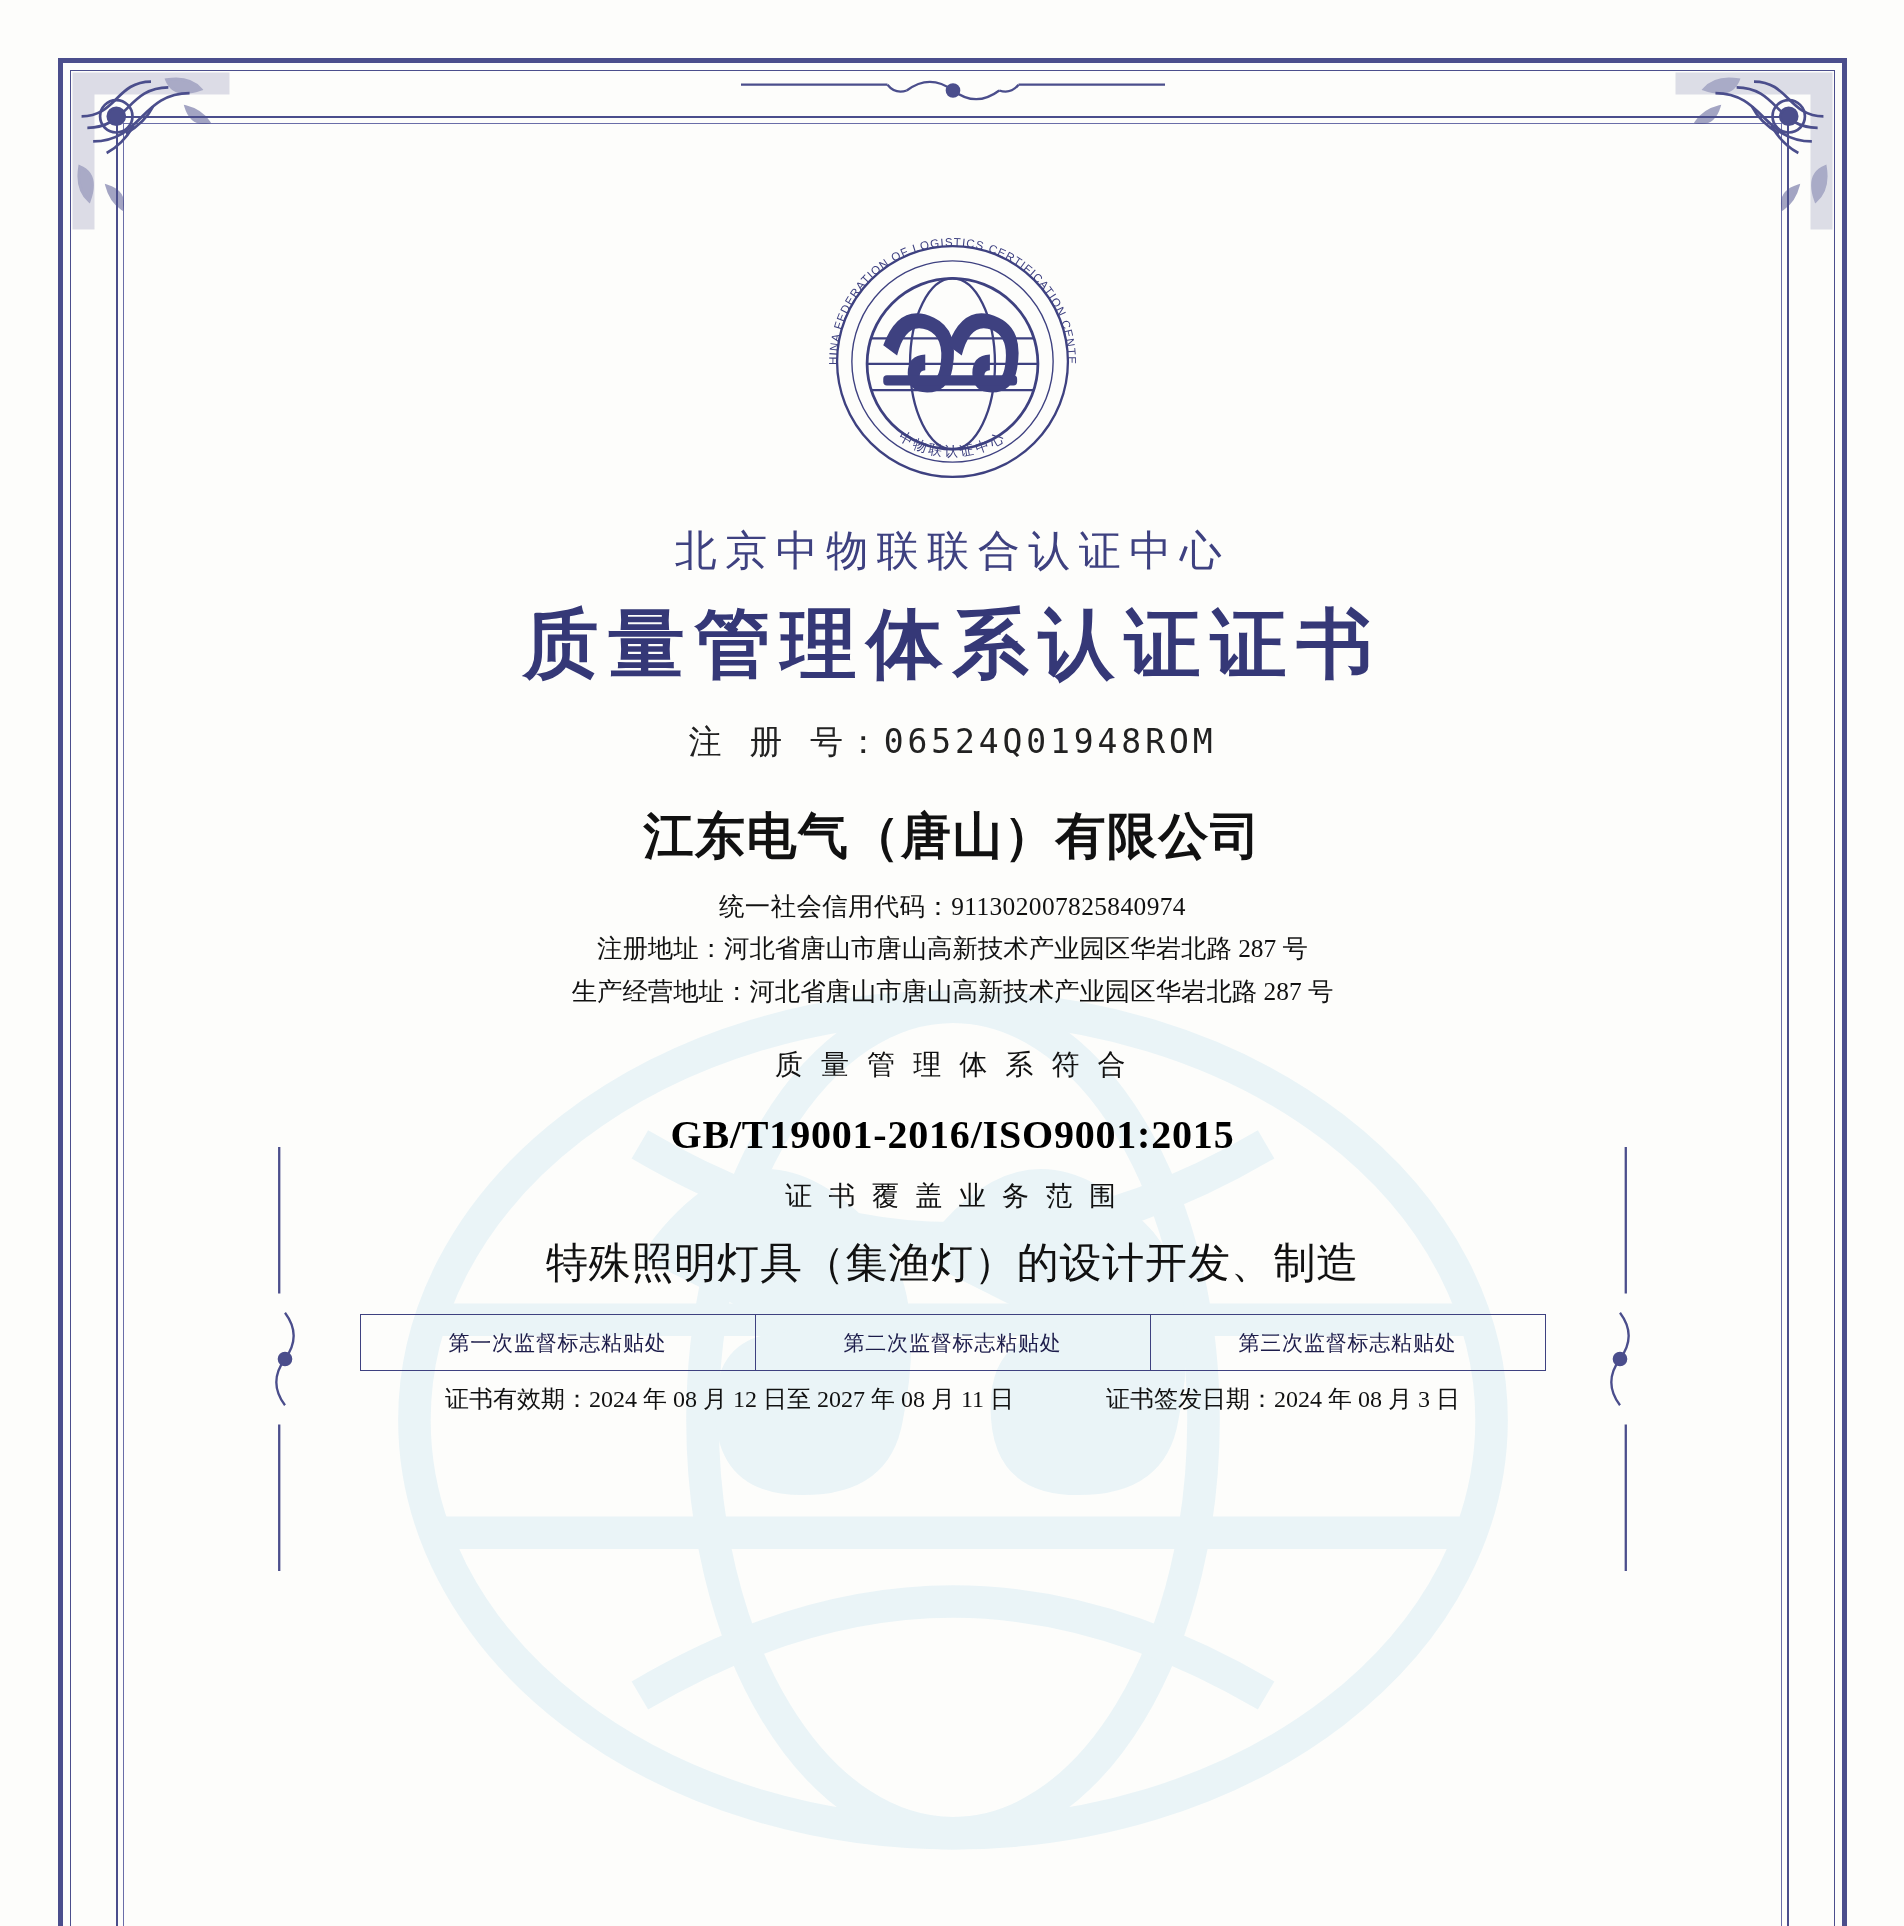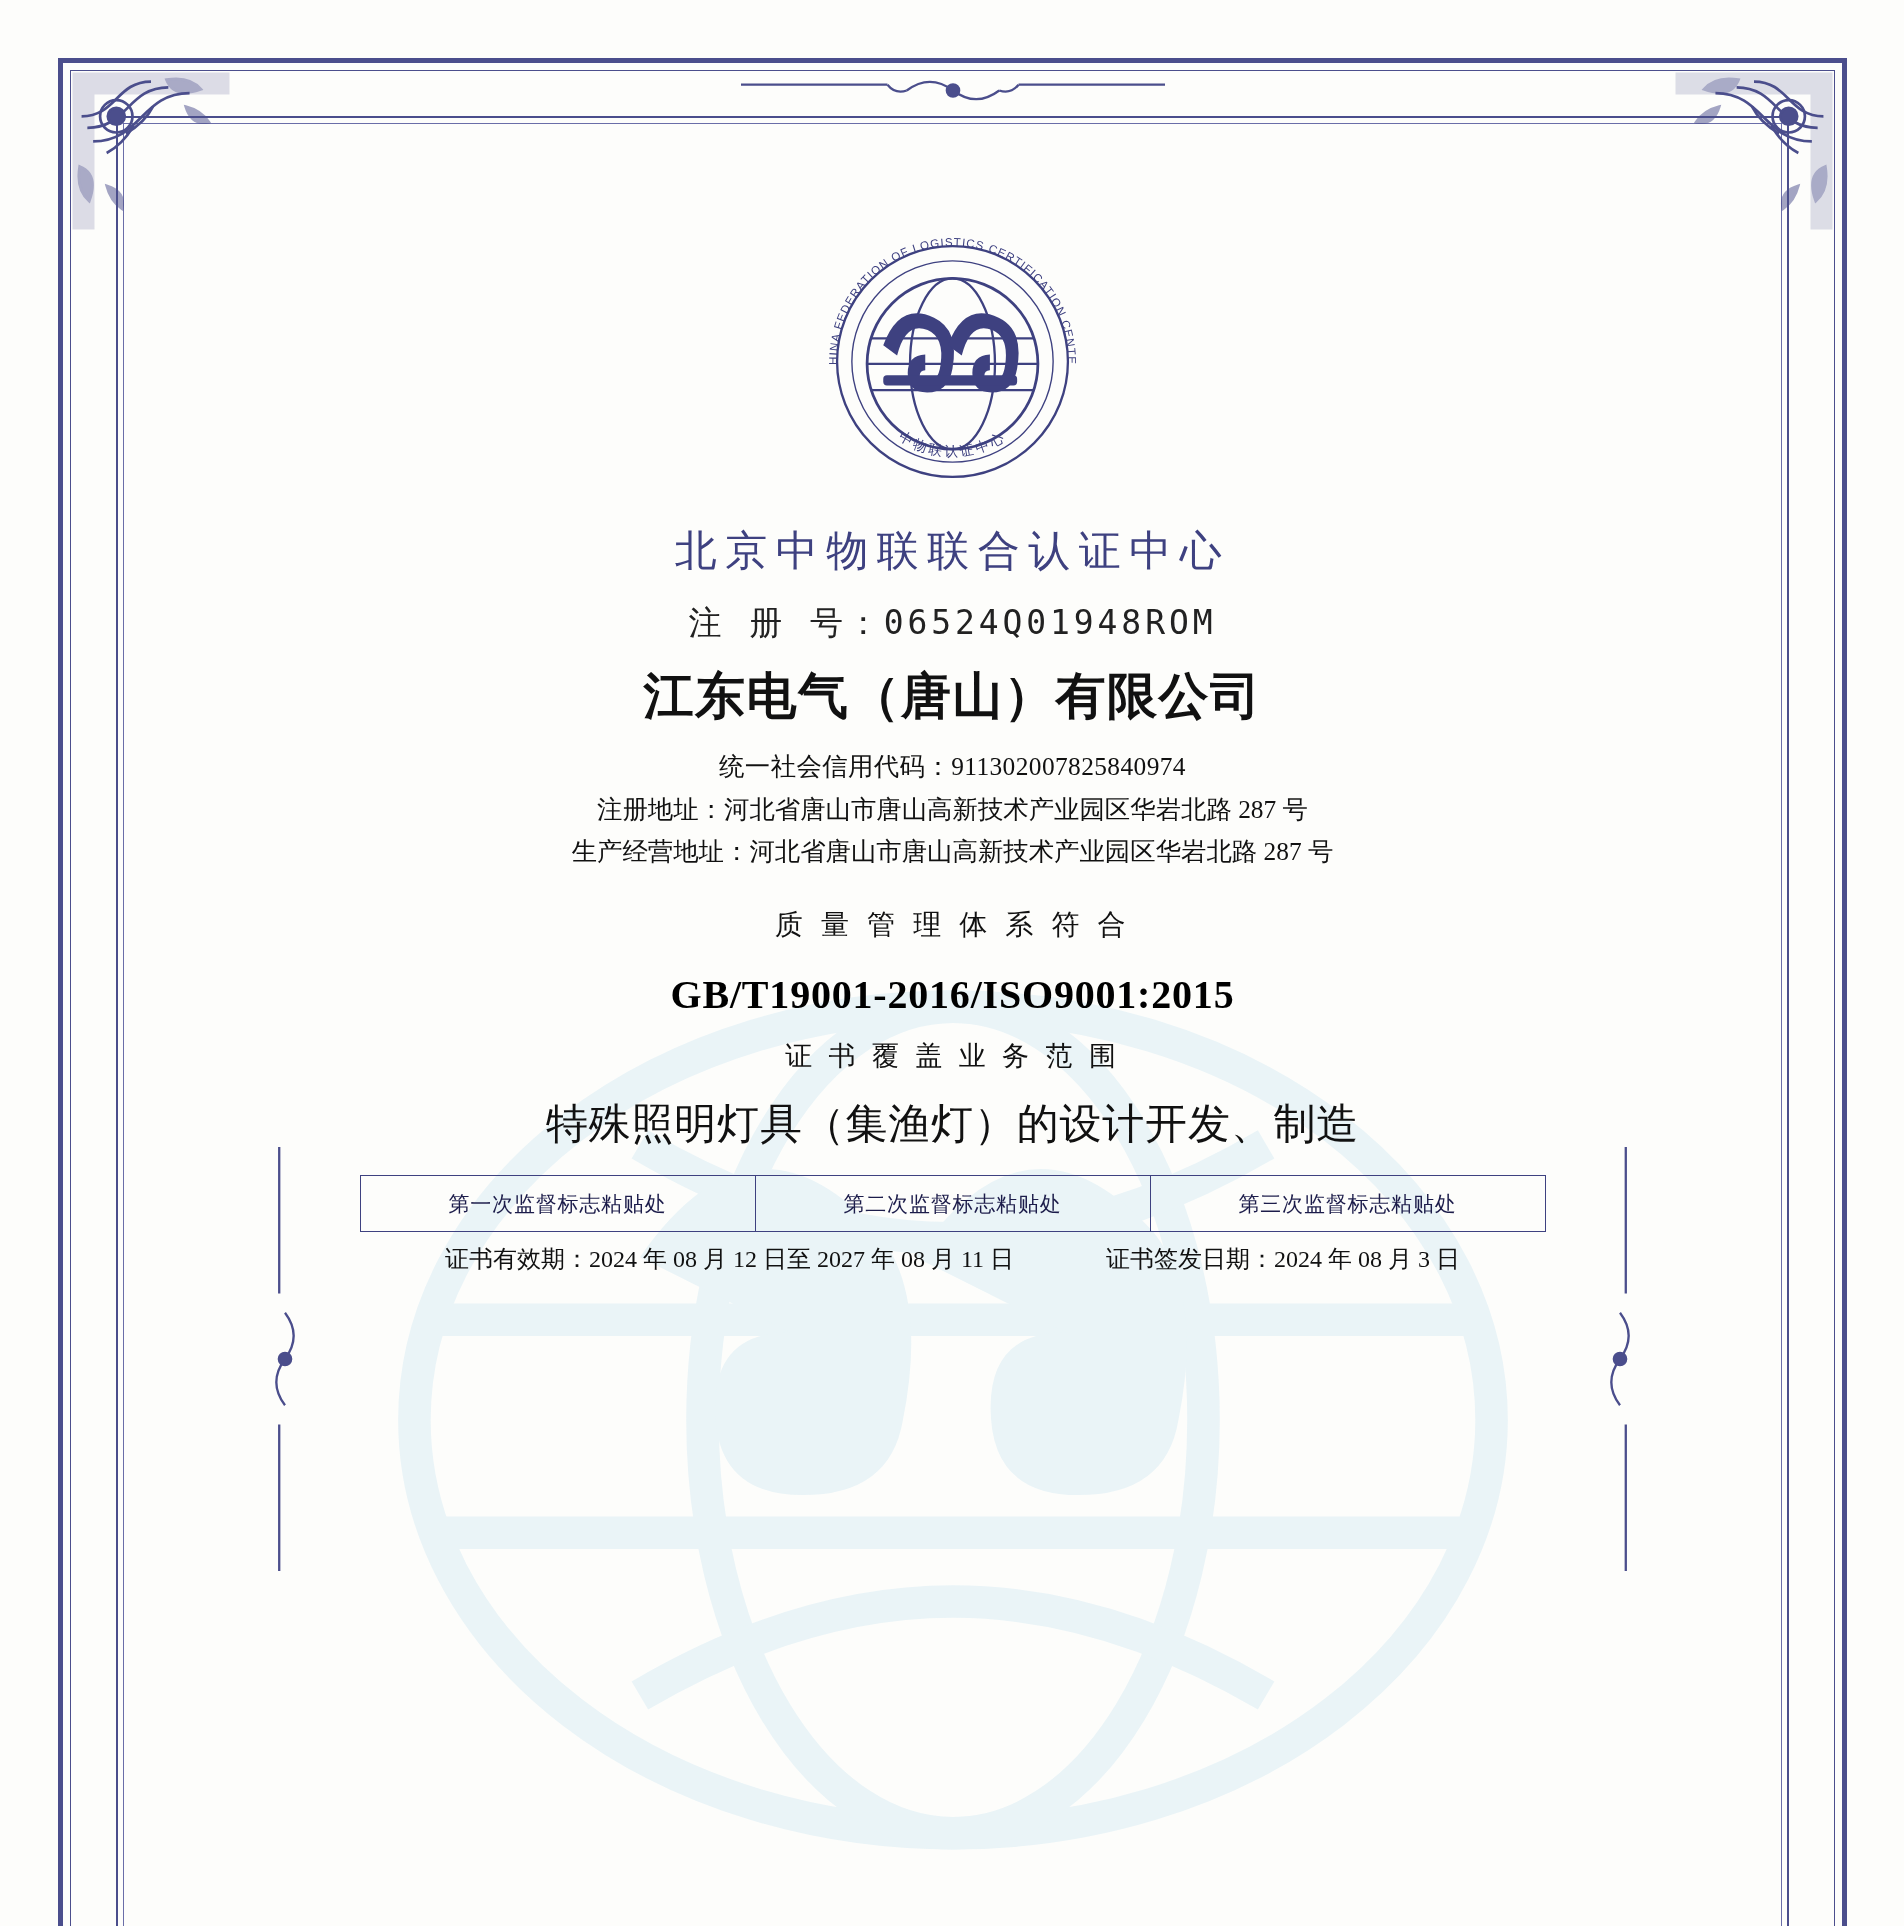--- a/index.html
+++ b/index.html
@@ -118,21 +118,21 @@
     font-family: "DejaVu Sans", sans-serif;
   }
   .reg-no {
     margin-top: 22.3px;
     font-size: 33px;
     letter-spacing: 3.9px;
     color: #222;
     font-family: "DejaVu Sans Mono", monospace;
   }
   .company {
-    margin-top: 17px;
+    margin-top: 38px;
     font-size: 50px;
     font-weight: bold;
     color: #111;
     letter-spacing: 1.5px;
     font-family: "DejaVu Sans", sans-serif;
   }
   .line-std {
     margin-top: 20px;
     font-size: 25.4px;
     color: #111;
@@ -326,20 +326,21 @@
         <text font-family="'Liberation Sans', sans-serif" font-size="25" fill="#3e4180" letter-spacing="2.2">
           <textPath href="#ringTop" startOffset="50%" text-anchor="middle">CHINA FEDERATION OF LOGISTICS CERTIFICATION CENTER</textPath>
         </text>
         <text font-family="'DejaVu Sans', sans-serif" font-size="30" fill="#3e4180" letter-spacing="6">
           <textPath href="#ringBot" startOffset="50%" text-anchor="middle">中物联认证中心</textPath>
         </text>
       </svg>
     </div>
 
     <div class="center-name">北京中物联联合认证中心</div>
+    <div class="cert-title">质量管理体系认证证书</div>
 
     <div class="reg-no">
       <span>注 册 号：</span><span>06524Q01948ROM</span>
     </div>
 
     <div class="company">江东电气（唐山）有限公司</div>
     <div class="line-std">统一社会信用代码：911302007825840974</div>
     <div class="line-addr">注册地址：河北省唐山市唐山高新技术产业园区华岩北路 287 号</div>
     <div class="line-addr">生产经营地址：河北省唐山市唐山高新技术产业园区华岩北路 287 号</div>
 

